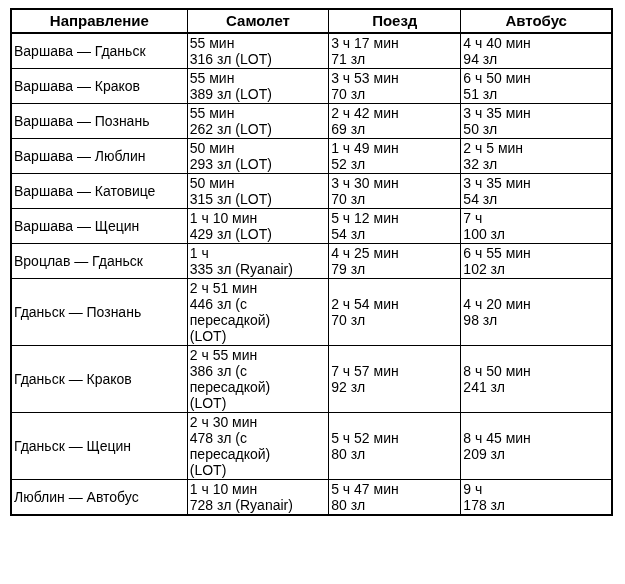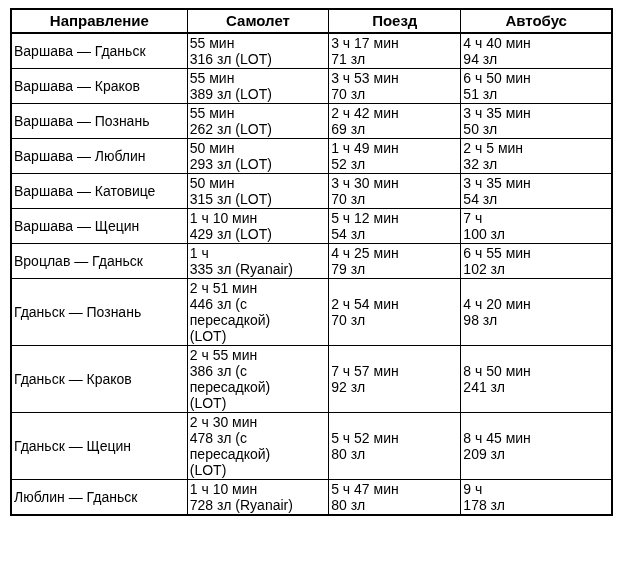--- a/index.html
+++ b/index.html
@@ -222,21 +222,21 @@
           <td class="val-cell">
             <div>5 ч 52 мин</div>
             <div>80 зл</div>
           </td>
           <td class="val-cell">
             <div>8 ч 45 мин</div>
             <div>209 зл</div>
           </td>
         </tr>
         <tr>
-          <td class="dir-cell">Люблин — Гданьск</td>
+          <td class="dir-cell">Люблин — Автобус</td>
           <td class="val-cell">
             <div>1 ч 10 мин</div>
             <div>728 зл (Ryanair)</div>
           </td>
           <td class="val-cell">
             <div>5 ч 47 мин</div>
             <div>80 зл</div>
           </td>
           <td class="val-cell">
             <div>9 ч</div>

